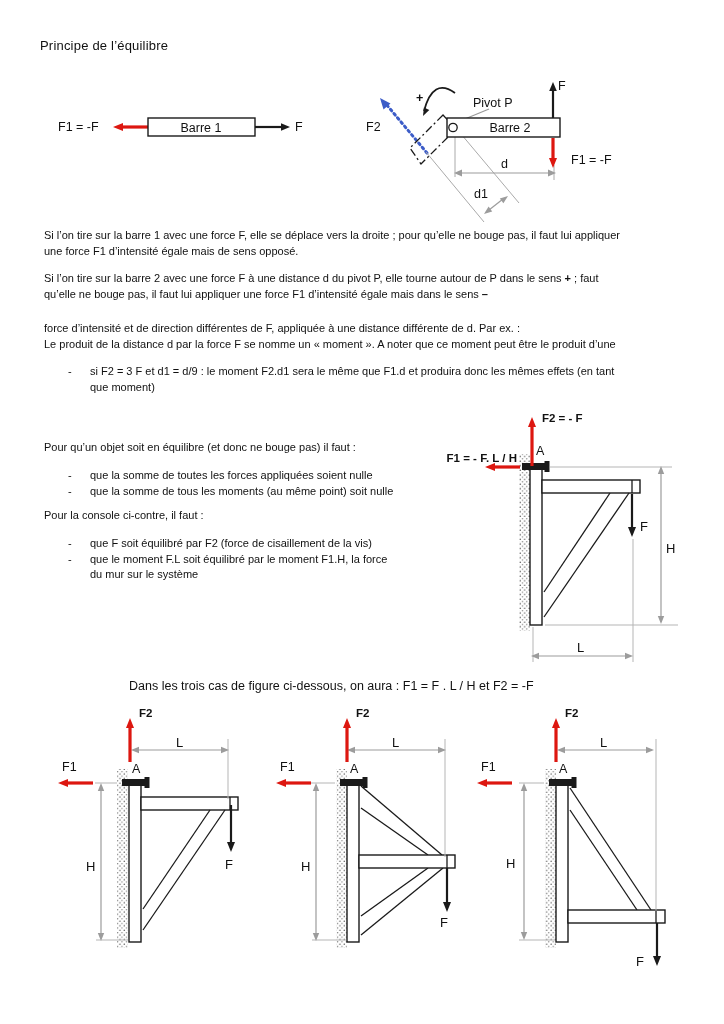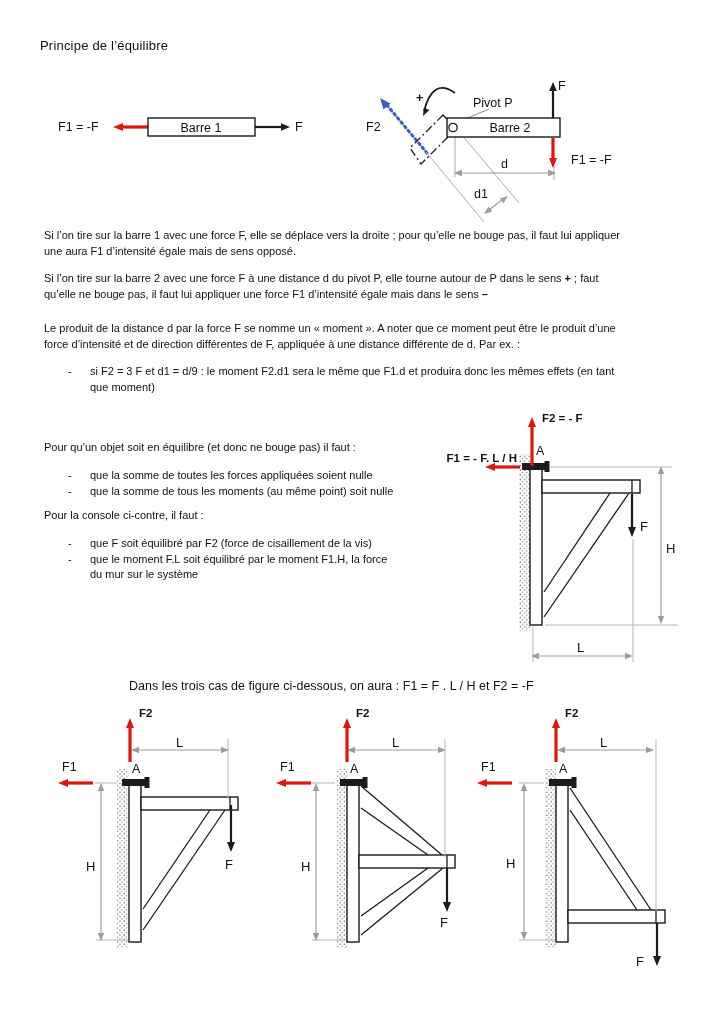--- a/index.html
+++ b/index.html
@@ -273,31 +273,31 @@
         <polygon class="dimhead" points="524,940 520.8,932 527.2,932"></polygon>
       </g>
       <text class="lbl-lg" x="506" y="868">H</text>
     </g>
   </svg>
 
   <div class="title">Principe de l’équilibre</div>
 
   <div class="para" style="top:228px">
     <div class="tline">Si l’on tire sur la barre 1 avec une force F, elle se déplace vers la droite ; pour qu’elle ne bouge pas, il faut lui appliquer</div>
-    <div class="tline">une aura F1 d’intensité égale mais de sens opposé.</div>
+    <div class="tline">une force F1 d’intensité égale mais de sens opposé.</div>
   </div>
 
   <div class="para" style="top:271px">
     <div class="tline"><span>Si l’on tire sur la barre 2 avec une force F à une distance d du pivot P, elle tourne autour de P dans le sens </span><b>+</b><span> ; faut</span></div>
     <div class="tline"><span>qu’elle ne bouge pas, il faut lui appliquer une force F1 d’intensité égale mais dans le sens </span><b>–</b></div>
   </div>
 
   <div class="para" style="top:321px">
+    <div class="tline">force d’intensité et de direction différentes de F, appliquée à une distance différente de d.  Par ex. :</div>
     <div class="tline">Le produit de la distance d par la force F se nomme un « moment ». A noter que ce moment peut être le produit d’une</div>
-    <div class="tline">force d’intensité et de direction différentes de F, appliquée à une distance différente de d.  Par ex. :</div>
   </div>
 
   <div class="list" style="top:364px">
     <div class="lrow">
         <span class="dash">-</span>
         <span>si F2 = 3 F et d1 = d/9 : le moment F2.d1 sera le même que F1.d et produira donc  les mêmes effets (en tant</span>
       </div>
     <div class="lrow">
         <span class="dash"></span>
         <span>que moment)</span>

